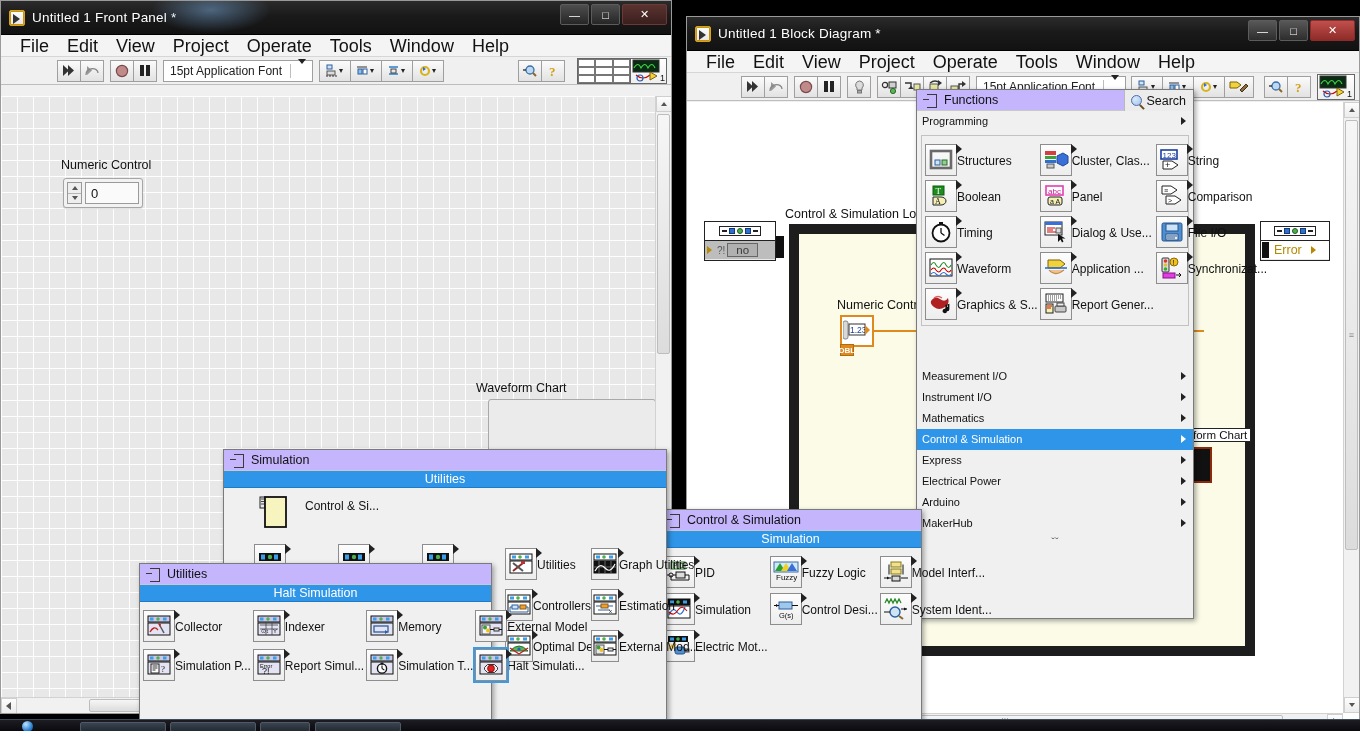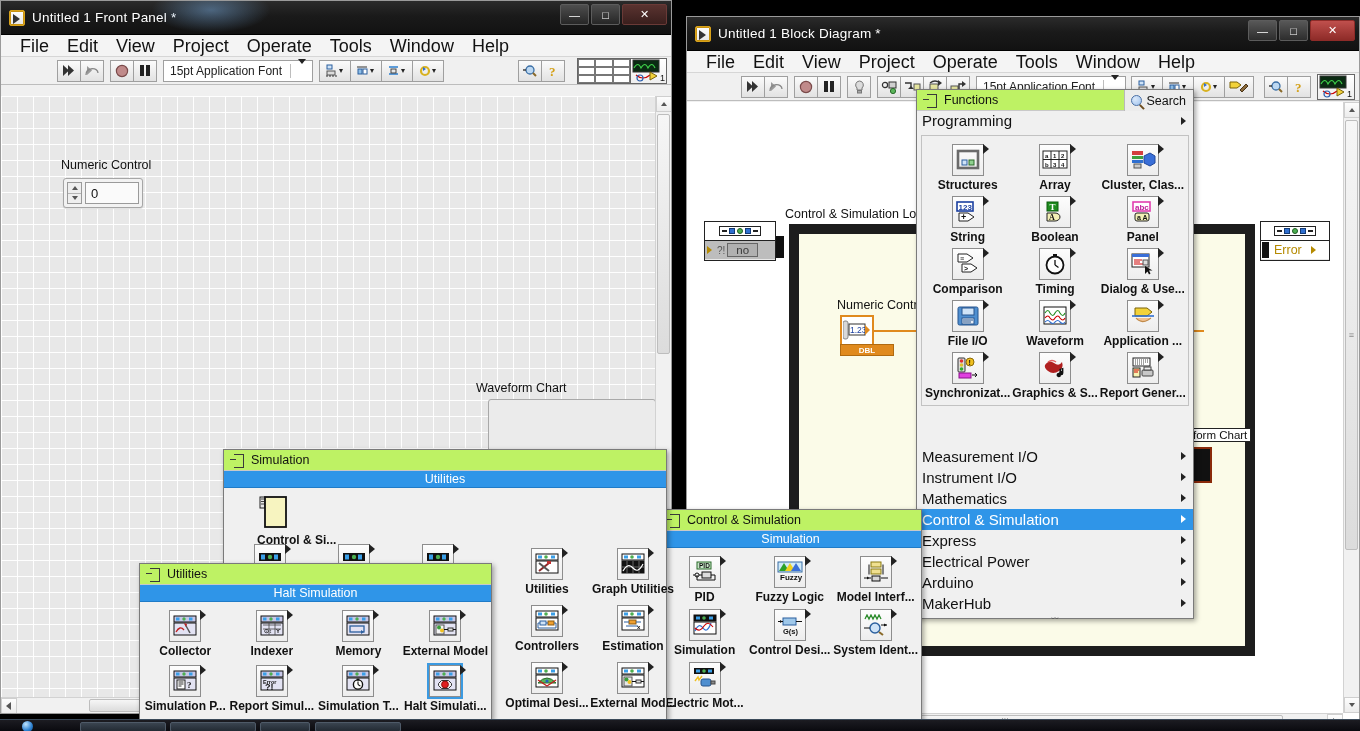--- a/index.html
+++ b/index.html
@@ -129,21 +129,21 @@
       linear-gradient(to bottom,#d8d8d8 1px,transparent 1px);
     background-size:12px 12px;
     border-top:1px solid #333; border-left:1px solid #333;
   }
   .ytick { position:absolute; font-size:11.5px; color:#111; text-align:right; }
   .ytick::after { content:""; position:absolute; right:-7px; top:50%; width:5px; height:1px; background:#111; }
 
   
   .palette { position:absolute; background:#f0f0f0; border:1px solid #7a7a7a; box-shadow: 2px 2px 5px rgba(0,0,0,.35); }
   .pal-title {
-    height:21px; background:#bef264; border-bottom:1px solid #c9c9c9;
+    height:21px; background:#c4b5fd; border-bottom:1px solid #c9c9c9;
     display:flex; align-items:center; padding-left:6px; font-size:12.5px; color:#111; position:relative;
   }
   .pin {
     width:15px;height:13px; margin-right:6px; position:relative; flex:0 0 15px;
   }
   .pin::before { content:""; position:absolute; left:4px; top:0; width:9px; height:12px; border:1.5px solid #3a3a3a; border-left:none; }
   .pin::after { content:""; position:absolute; left:0; top:5px; width:6px; height:1.5px; background:#3a3a3a; }
   .search-btn {
     position:absolute; right:0; top:0; height:21px; border-left:1px solid #b9b9b9;
     display:flex; align-items:center; gap:4px; padding:0 7px 0 6px; font-size:12.5px; background:#ececec;
@@ -151,29 +151,29 @@
   .mag {
     width:11px;height:11px;border:1.6px solid #4a6fa5;border-radius:50%;position:relative;
     background:radial-gradient(circle at 35% 32%, #dbe9fb, #9fc2ec);
   }
   .mag::after{content:"";position:absolute;right:-4px;bottom:-3px;width:6px;height:1.8px;background:#6b4a1d;transform:rotate(45deg);}
   .pal-banner {
     height:17px; background:#2f95e8; color:#fff; font-size:12.5px;
     display:flex; align-items:center; justify-content:center; border-bottom:1px solid #1f7bc7;
   }
   .pal-row {
-    height:19px; display:flex; align-items:center; padding-left:5px; font-size:15px; color:#111;
+    height:19px; display:flex; align-items:center; padding-left:5px; font-size:11px; color:#111;
     position:relative; border-bottom:1px solid transparent;
   }
   .pal-row.selected { background:#2f95e8; color:#fff; }
   .pal-row .rarrow { position:absolute; right:7px; top:50%; transform:translateY(-50%);
     width:0;height:0;border-top:4px solid transparent;border-bottom:4px solid transparent;border-left:5px solid #222; }
   .pal-row.selected .rarrow { border-left-color:#fff; }
   .pal-grid { display:grid; padding:6px 2px 4px; }
-  .pal-item { display:flex; flex-direction:column; align-items:center; padding:2px 1px 1px;font-weight:bold; }
+  .pal-item { display:flex; flex-direction:row; align-items:center; padding:2px 1px 1px; }
   .pal-ico {
     width:32px;height:32px;border:1px solid #8d8d8d;background:linear-gradient(to bottom,#fdfdfd,#ededed);
     position:relative; display:flex; align-items:center; justify-content:center;
   }
   .pal-ico.sel { outline:2px solid #3b9ae1; outline-offset:0; }
   .pal-ico .tri {
     position:absolute; right:-6px; top:-1px;
     width:0;height:0;border-top:5px solid transparent;border-bottom:5px solid transparent;border-left:6px solid #222;
   }
   .pal-cap { font-size:12px; color:#111; margin-top:2px; white-space:nowrap; }
@@ -555,21 +555,21 @@
 
       <div class="bd-label" style="left:150px;top:196px;">Numeric Contr</div>
       <div class="dbl-term" style="left:153px;top:213px;width:34px;height:32px;">
         <svg width="28" height="24" viewBox="0 0 28 24">
           <rect x="0" y="2" width="5" height="18" rx="2" fill="#d8d8d8" stroke="#888"></rect>
           <rect x="6" y="5" width="16" height="11" fill="#fff" stroke="#333"></rect>
           <text x="7" y="14" font-size="8.5" fill="#1a3fa0" font-family="Liberation Sans, sans-serif">1.23</text>
           <path d="M22 6 l5 5 l-5 5 z" fill="#e08a1e"></path>
         </svg>
       </div>
-      <div style="position:absolute;left:153px;top:242px;width:54px;height:12px;background:#e08a1e;border:1px solid #b06a10;display:flex;align-items:center;justify-content:center;">
+      <div style="position:absolute;left:153px;top:242px;width:14px;height:12px;background:#e08a1e;border:1px solid #b06a10;display:flex;align-items:center;justify-content:center;">
         <span style="font-size:8px;color:#fff;font-weight:bold;">DBL</span>
       </div>
       <div class="wire" style="left:187px;top:228px;width:330px;"></div>
 
       <div style="position:absolute;left:502px;top:326px;border:1px solid #222;background:#fff;padding:0 3px;font-size:11.5px;color:#111;">form Chart</div>
       <div style="position:absolute;left:503px;top:345px;width:22px;height:36px;border:2px solid #8a2a0a;background:#111;"></div>
 
       <div class="term-node" style="left:573px;top:119px;width:70px;height:40px;">
         <div class="term-top">
           <span class="sim-icon-mini" style="border:1px solid #222;padding:1px 2px;background:#fff;">
@@ -641,36 +641,20 @@
             <span class="tri"></span>
             <svg width="24" height="22" viewBox="0 0 24 22">
                 <rect x="2" y="2" width="20" height="17" fill="none" stroke="#6a6a6a" stroke-width="2.6"></rect>
                 <rect x="6" y="11" width="5" height="5" fill="#cfe3f7" stroke="#2b5f9e"></rect>
                 <rect x="13" y="11" width="5" height="5" fill="#8fd08f" stroke="#2a6a2a"></rect>
               </svg>
           </span>
           <span class="pal-cap">Structures</span>
         </div>
 
-        <div class="pal-item">
-          <span class="pal-ico">
-            <span class="tri"></span>
-            <svg width="26" height="22" viewBox="0 0 26 22">
-                <rect x="1" y="2" width="24" height="17" fill="#fff" stroke="#222"></rect>
-                <path d="M9 2 v17 M17 2 v17 M1 10.5 h24" stroke="#222"></path>
-                <text x="3" y="9" font-size="6" fill="#111">a</text>
-                <text x="11" y="9" font-size="6" fill="#111">1</text>
-                <text x="19" y="9" font-size="6" fill="#111">2</text>
-                <text x="3" y="18" font-size="6" fill="#111">b</text>
-                <text x="11" y="18" font-size="6" fill="#111">3</text>
-                <text x="19" y="18" font-size="6" fill="#111">4</text>
-              </svg>
-          </span>
-          <span class="pal-cap">Array</span>
-        </div>
 
         <div class="pal-item">
           <span class="pal-ico">
             <span class="tri"></span>
             <svg width="26" height="22" viewBox="0 0 26 22">
                 <rect x="2" y="2" width="11" height="4" fill="#d43f3f"></rect>
                 <rect x="2" y="7" width="11" height="3" fill="#3fa03f"></rect>
                 <rect x="2" y="11" width="11" height="3" fill="#2f6fd0"></rect>
                 <rect x="4" y="15" width="7" height="4" fill="#ccc" stroke="#555"></rect>
                 <path d="M14 7 l6 -3 l5 3 v7 l-5 3 l-6 -3 z" fill="#3a6fd8" stroke="#21489a"></path>
@@ -990,21 +974,21 @@
     </div>
   </div>
 
   <div class="palette" style="left:223px;top:449px;width:444px;height:272px;">
     <div class="pal-title">
       <span class="pin"></span>
       <span>Simulation</span>
     </div>
     <div class="pal-banner">Utilities</div>
 
-    <div class="pal-item" style="position:absolute;left:32px;top:44px;align-items:flex-start;">
+    <div class="pal-item" style="position:absolute;left:32px;top:44px;align-items:flex-start;gap:12px;">
       <span style="width:36px;height:34px;position:relative;display:block;">
         <svg width="36" height="34" viewBox="0 0 36 34">
           <rect x="3" y="1" width="5" height="11" fill="#e8e8e8" stroke="#222"></rect>
           <path d="M4 3 h3 M4 5.5 h3 M4 8 h3" stroke="#444"></path>
           <rect x="8" y="1" width="21" height="30" fill="#f7f4c0" stroke="#111" stroke-width="1.8"></rect>
         </svg>
       </span>
       <span class="pal-cap" style="margin-top:3px;">Control &amp; Si...</span>
     </div>
 

